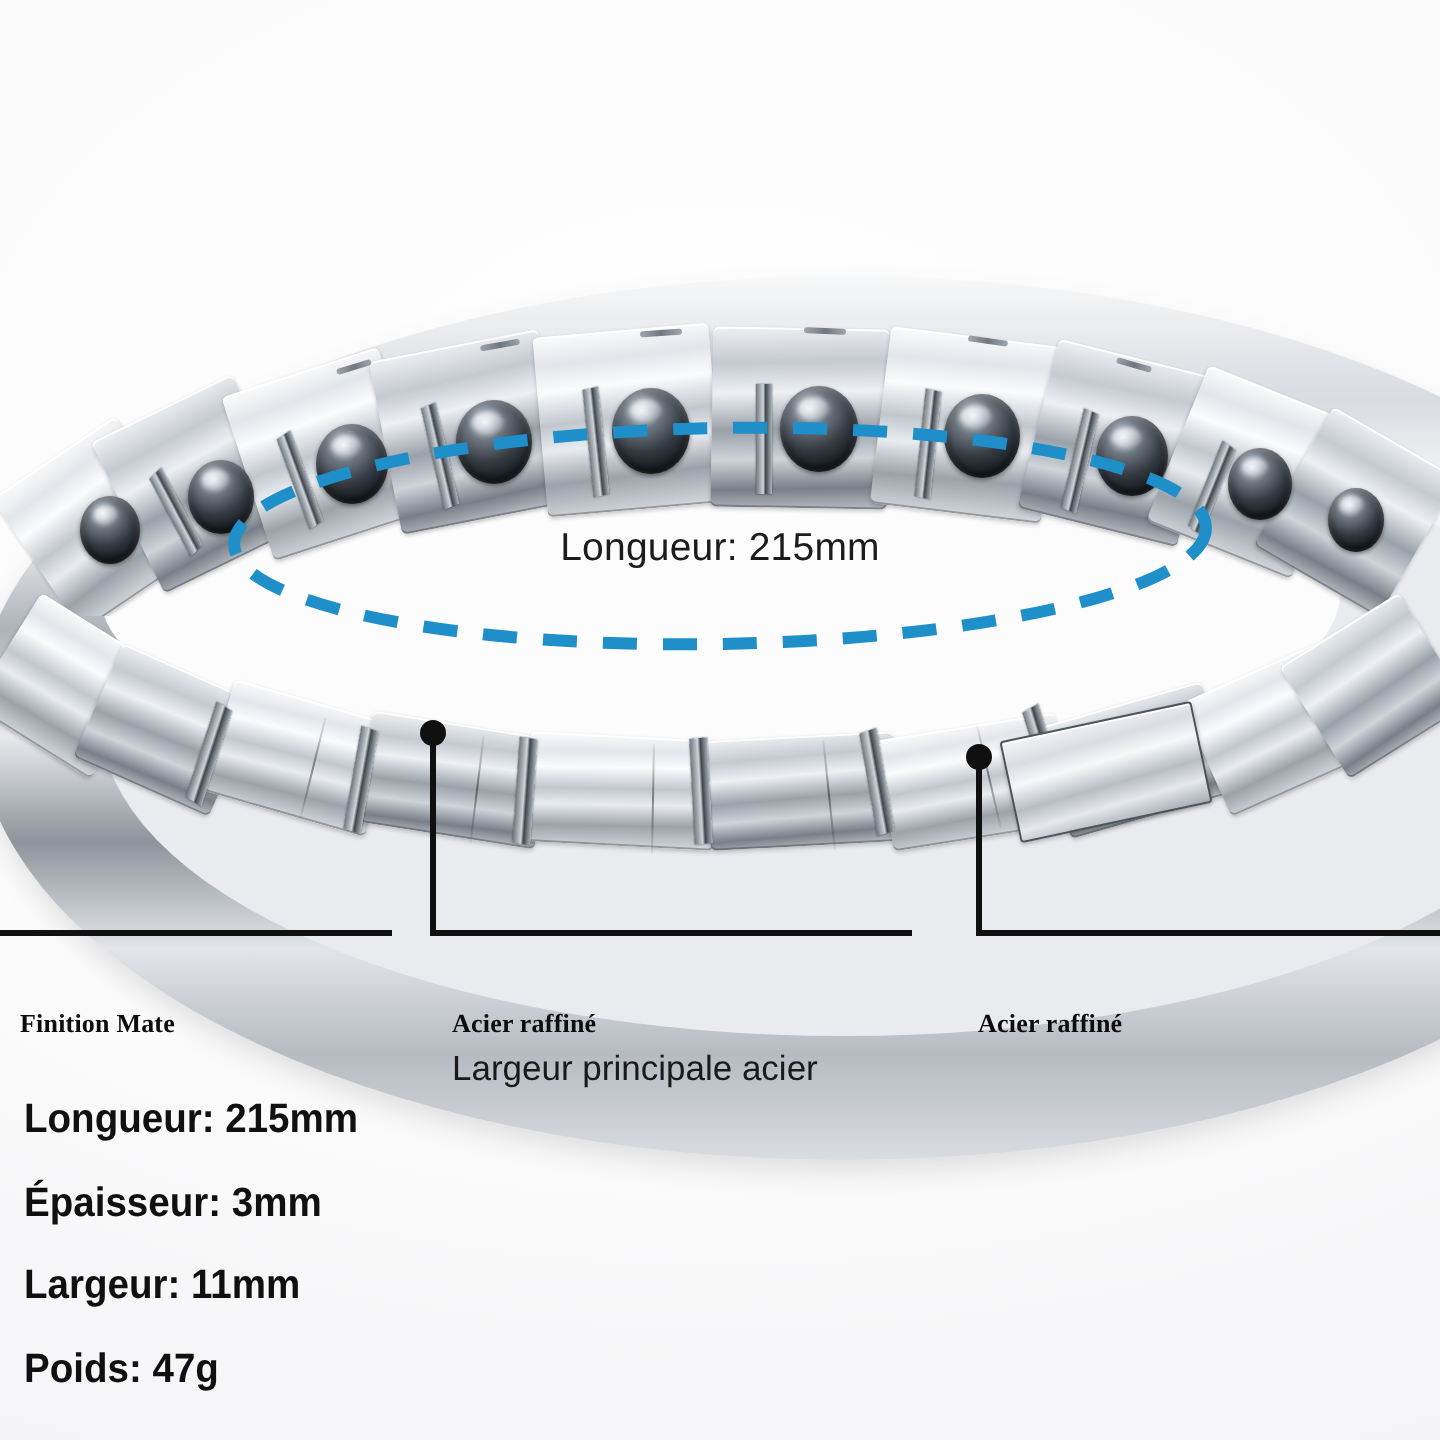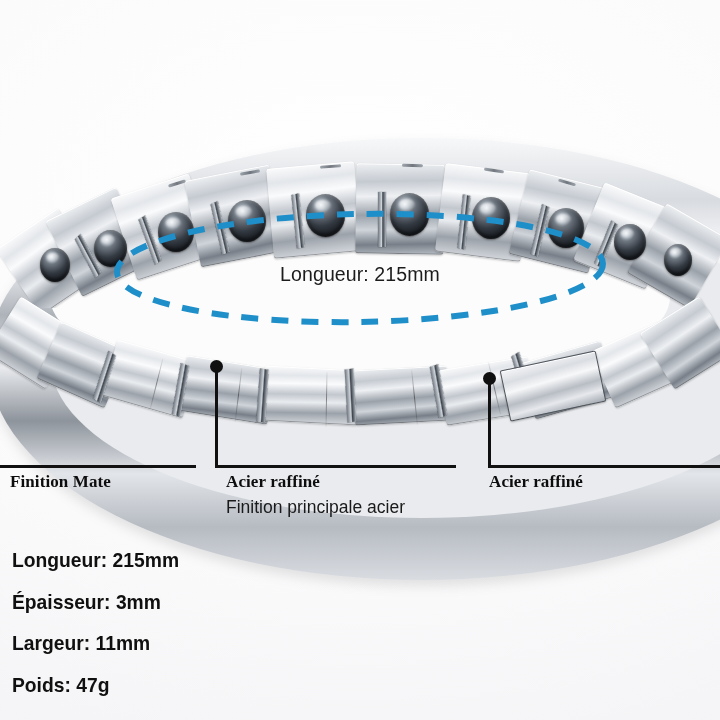--- a/index.html
+++ b/index.html
@@ -114,22 +114,22 @@
 
   
   .cols{position:absolute;left:0;top:472px;width:720px;height:120px;}
   .col{position:absolute;top:0;}
   .col-1{left:10px;width:190px;}
   .col-2{left:226px;width:250px;}
   .col-3{left:489px;width:231px;}
 
   .head{
     font-family:"Liberation Serif", serif;
-    font-weight:bold;font-size:17px;color:#0d0d0d;
-    line-height:1.16;letter-spacing:.1px;white-space:nowrap;
+    font-weight:bold;font-size:13px;color:#0d0d0d;
+    line-height:1.16;letter-spacing:.1px;white-space:nowrap;margin-top:32px;
   }
   .sub{
     font-family:"Liberation Sans", sans-serif;
     font-size:17.5px;color:#1a1a1a;line-height:1.30;margin-top:4px;
   }
 
   .specs{position:absolute;left:12px;top:550px;width:300px;}
   .spec{
     font-family:"Liberation Sans", sans-serif;
     font-weight:bold;font-size:20.5px;color:#101010;
@@ -238,21 +238,21 @@
   </div>
 
   <div class="cols">
 
     <div class="col col-1">
       <div class="head">Finition Mate</div>
     </div>
 
     <div class="col col-2">
       <div class="head">Acier raffiné</div>
-      <div class="sub">Finition principale acier</div>
+      <div class="sub">Largeur principale acier</div>
     </div>
 
     <div class="col col-3">
       <div class="head">Acier raffiné</div>
     </div>
   </div>
 
   <div class="specs">
     <div class="spec">Longueur: 215mm</div>
     <div class="spec">Épaisseur: 3mm</div>

